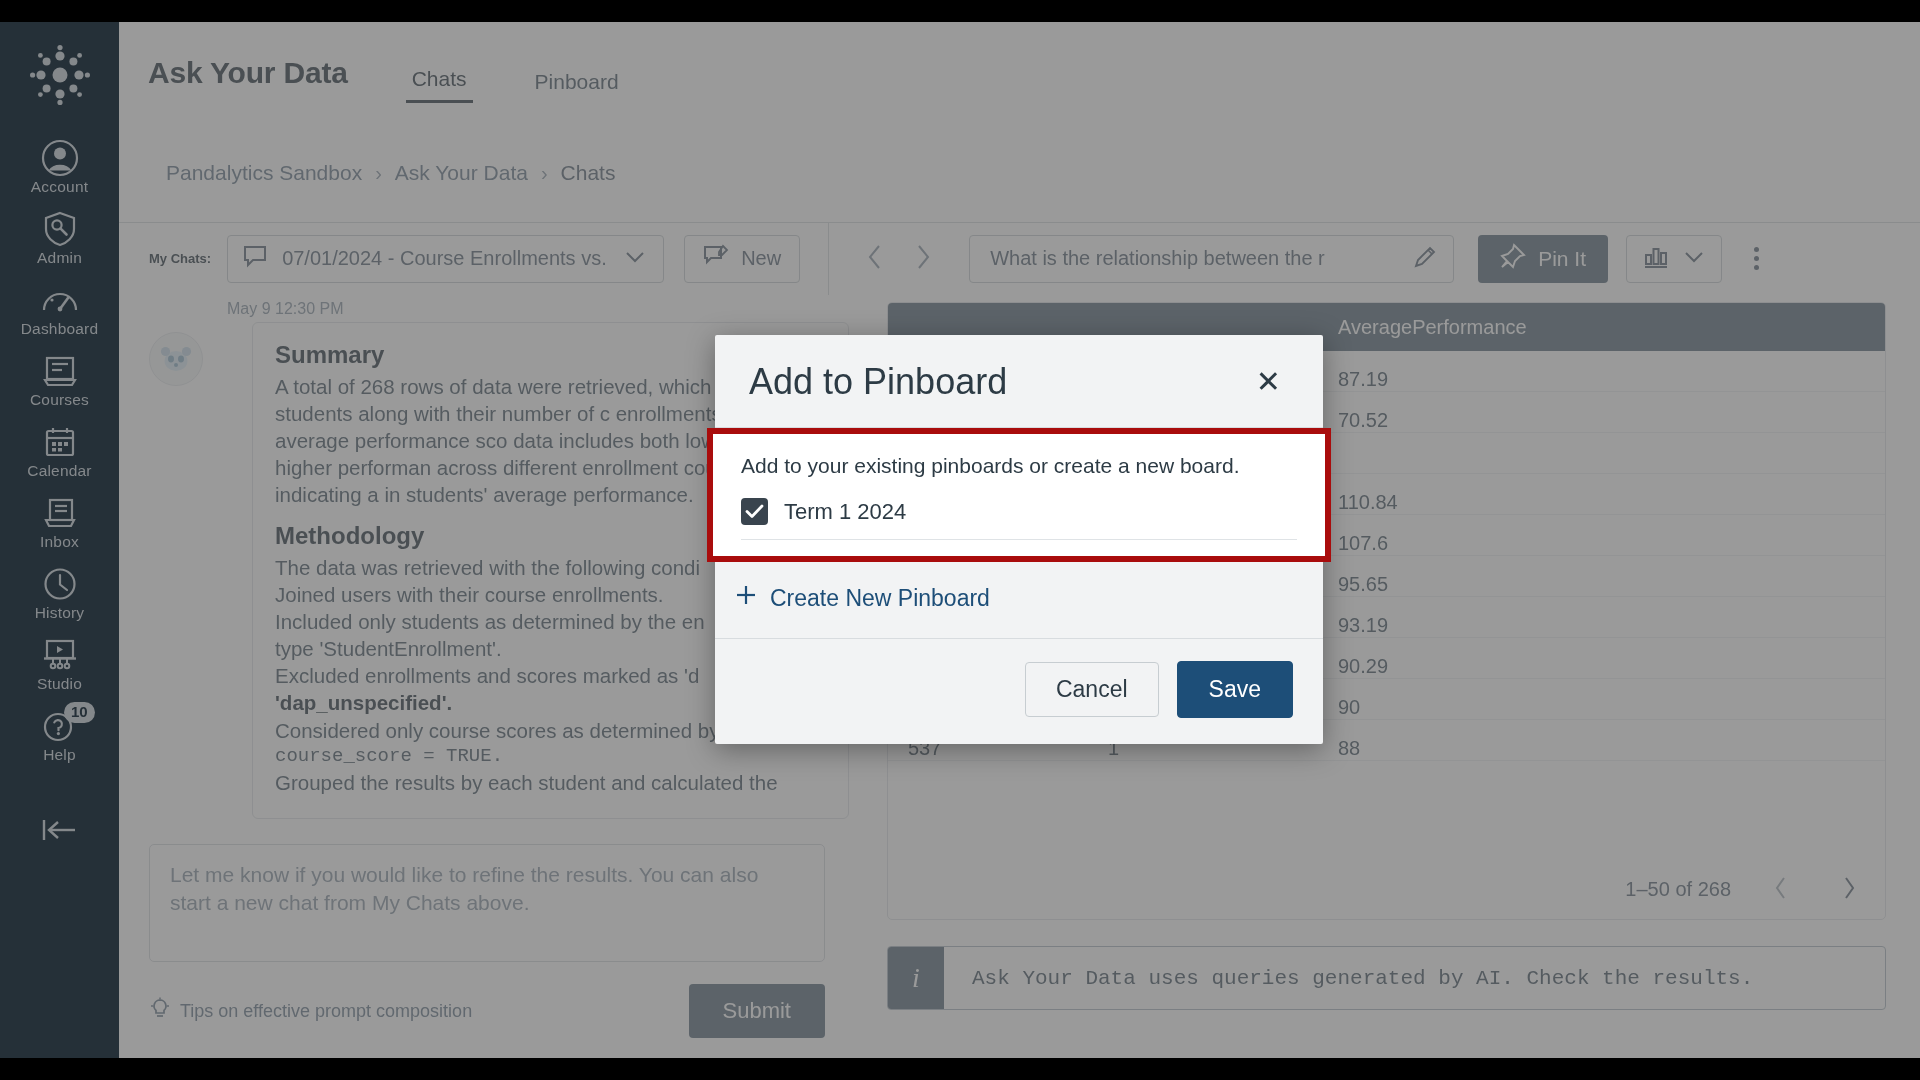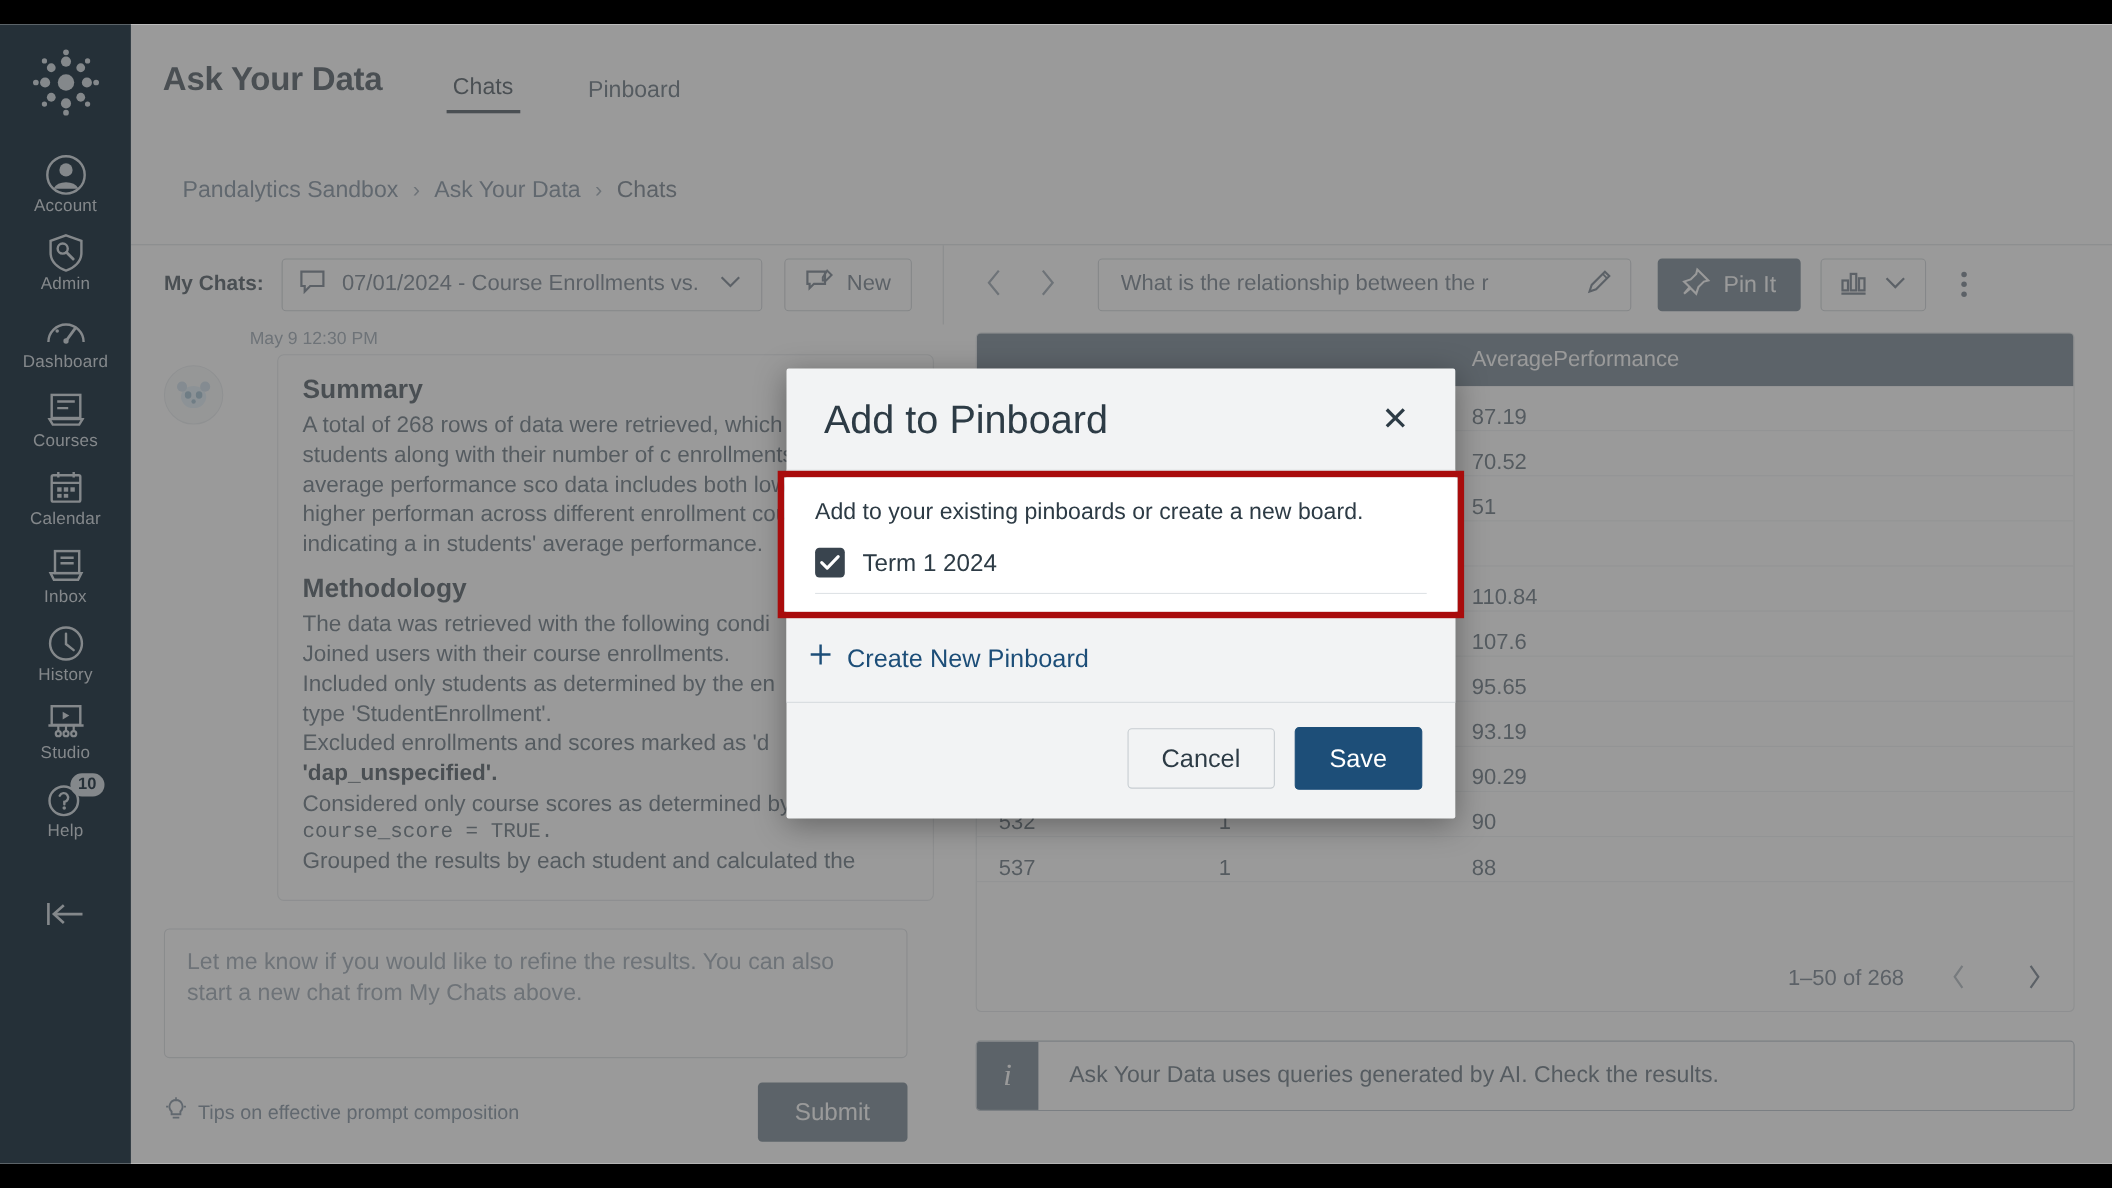--- a/index.html
+++ b/index.html
@@ -138,21 +138,21 @@
   }
 
   
   .toolbar {
     position: absolute; left: 0; top: 200px;
     width: 1801px; height: 72px;
     border-top: 1px solid #d6dade;
     display: flex; align-items: center;
   }
   .tb-left { display: flex; align-items: center; margin-left: 30px; }
-  .tb-label { font-size: 19px; color: #2d3b45; font-weight: bold; margin-right: 16px; }
+  .tb-label { font-size: 13px; color: #2d3b45; font-weight: bold; margin-right: 16px; }
   .chat-select {
     display: flex; align-items: center;
     border: 1px solid #c7cdd1;
     border-radius: 4px;
     height: 48px;
     padding: 0 14px;
     min-width: 437px;
     color: #5c6b79; font-size: 20px;
     cursor: pointer;
     background: transparent;
@@ -318,21 +318,21 @@
     margin-top: 26px; height: 64px;
     overflow: hidden;
   }
   .infobar .ibicon {
     width: 56px; background: #5d707f; color: #fff;
     display: flex; align-items: center; justify-content: center;
     font-style: italic; font-size: 28px; font-family: "Liberation Serif", serif;
   }
   .infobar .ibtxt {
     display: flex; align-items: center; padding-left: 28px;
-    font-size: 21px; color: #4a5b68;
+    font-size: 21px; color: #4a5b68; font-family: Liberation Mono, monospace;
   }
 
   
   .dim {
     position: absolute; left: 119px; top: 0;
     width: 1801px; height: 1036px;
     background: rgba(92,92,92,0.62);
     z-index: 40;
   }
   .dim-nav {
@@ -724,25 +724,20 @@
                 <div class="td c3">87.19</div>
               </div>
               <div class="trow">
                 <div class="td c1"></div>
                 <div class="td c2"></div>
                 <div class="td c3">70.52</div>
               </div>
               <div class="trow">
                 <div class="td c1"></div>
                 <div class="td c2"></div>
-                <div class="td c3">51</div>
-              </div>
-              <div class="trow">
-                <div class="td c1"></div>
-                <div class="td c2"></div>
                 <div class="td c3"></div>
               </div>
               <div class="trow">
                 <div class="td c1"></div>
                 <div class="td c2"></div>
                 <div class="td c3">110.84</div>
               </div>
               <div class="trow">
                 <div class="td c1"></div>
                 <div class="td c2"></div>

